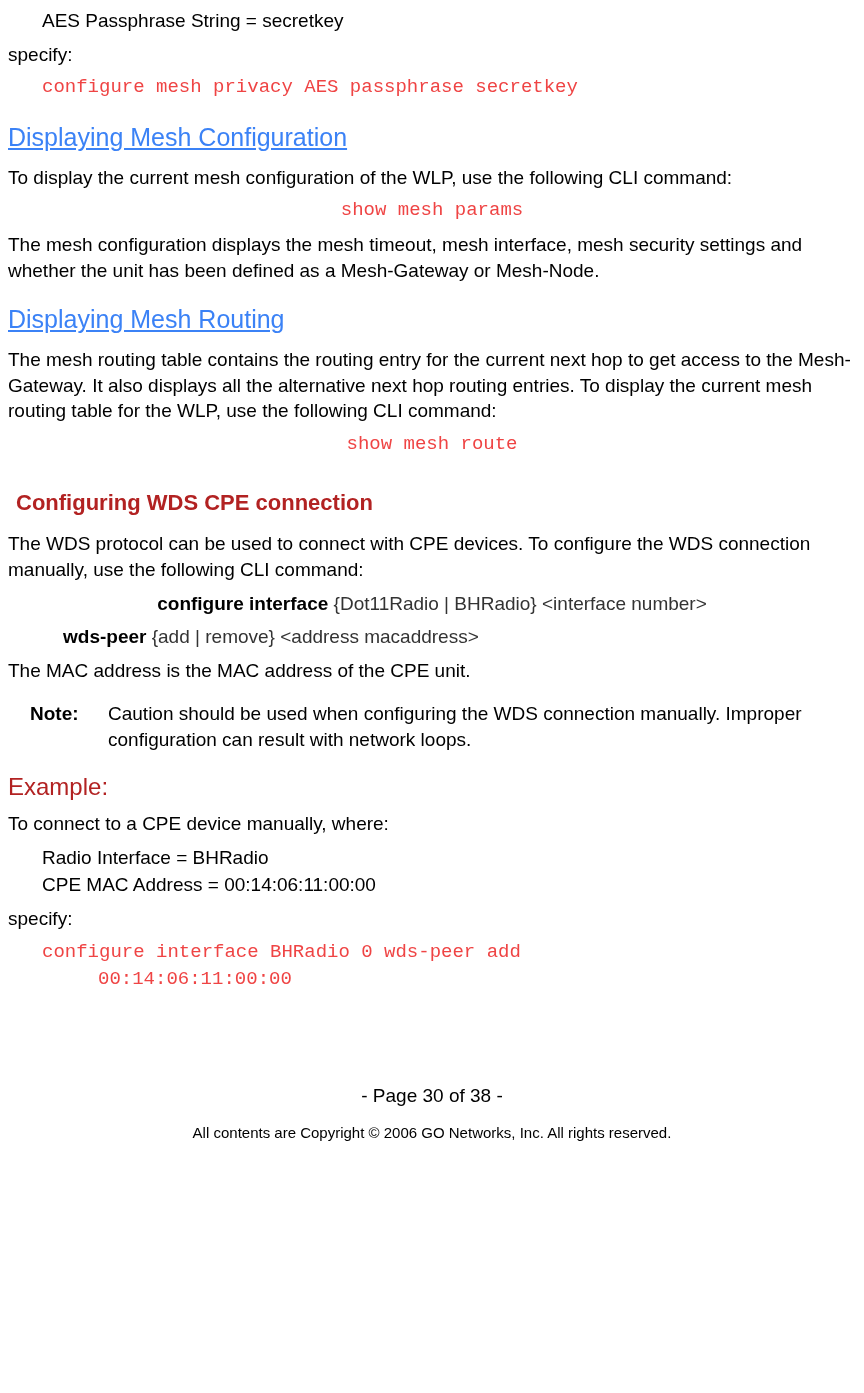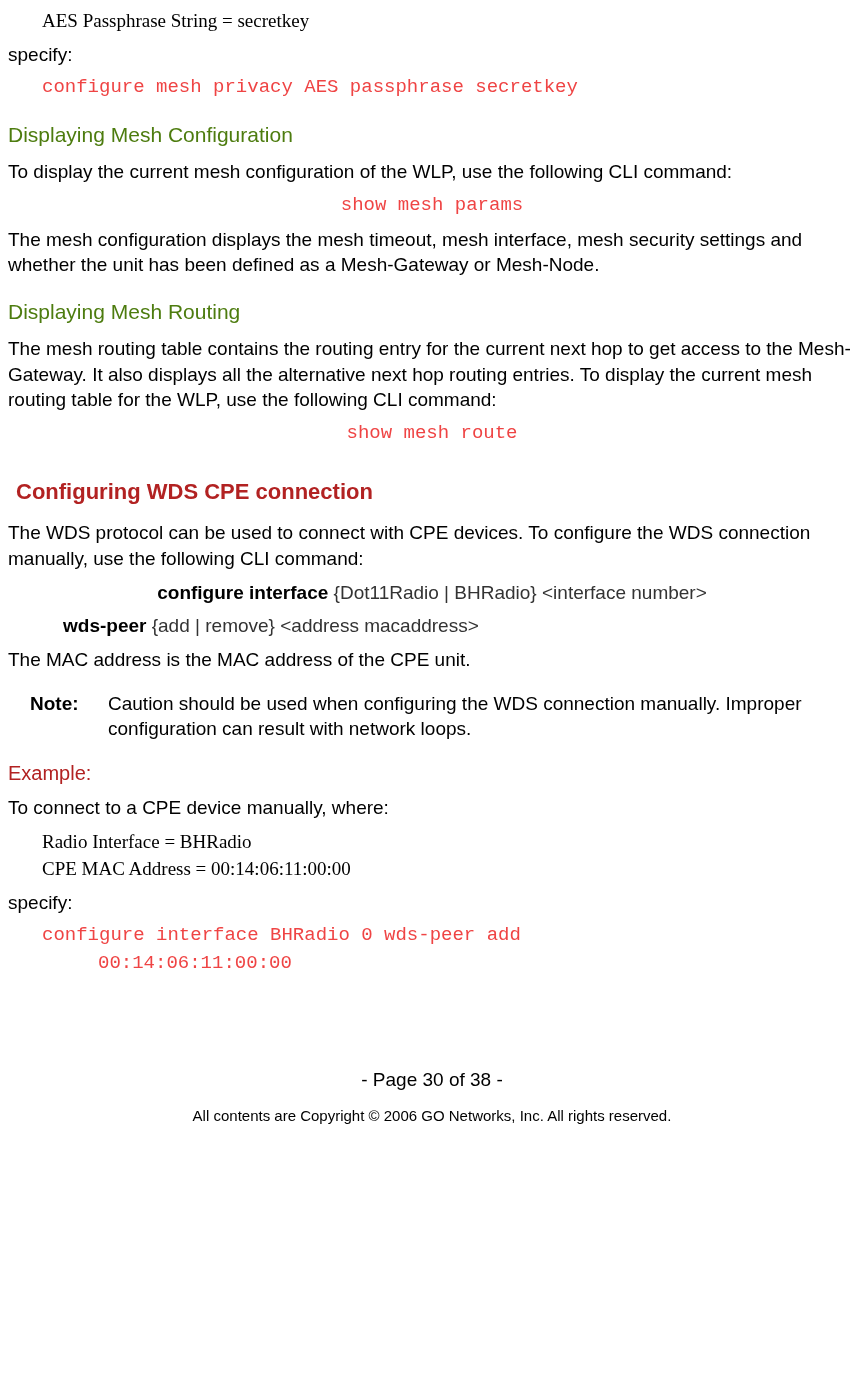--- a/index.html
+++ b/index.html
@@ -6,52 +6,52 @@
       font-family: Verdana, Geneva, sans-serif;
       font-size: 19px;
       line-height: 1.35;
       max-width: 864px;
       margin: 0;
       padding: 0 8px;
       color: #000;
     }
     .indent {
       padding-left: 34px;
-      font-family: Liberation Serif, serif;
     }
     .mono {
       font-family: "Courier New", Courier, monospace;
       color: #ef4444;
     }
     .mono-dark {
       font-family: Liberation Sans, sans-serif;
       color: #333;
     }
     .mono-bold {
       font-family: Liberation Sans, sans-serif;
       font-weight: bold;
       color: #000;
     }
     .heading-red {
-      color: #4d7c0f;
-      font-size: 21px;
+      color: #3b82f6;
+      font-size: 25px;
       margin-top: 20px;
       margin-bottom: 10px;
+      text-decoration: underline;
     }
     .heading-red-bold {
       color: #b22222;
       font-size: 22px;
       font-weight: bold;
       margin-top: 30px;
       margin-bottom: 14px;
       margin-left: 8px;
     }
     .subheading-red {
       color: #b22222;
-      font-size: 20px;
+      font-size: 24px;
       margin-top: 16px;
       margin-bottom: 8px;
     }
     p {
       margin: 8px 0;
     }
     .note-row {
       display: flex;
       margin: 18px 0 18px 22px;
     }

